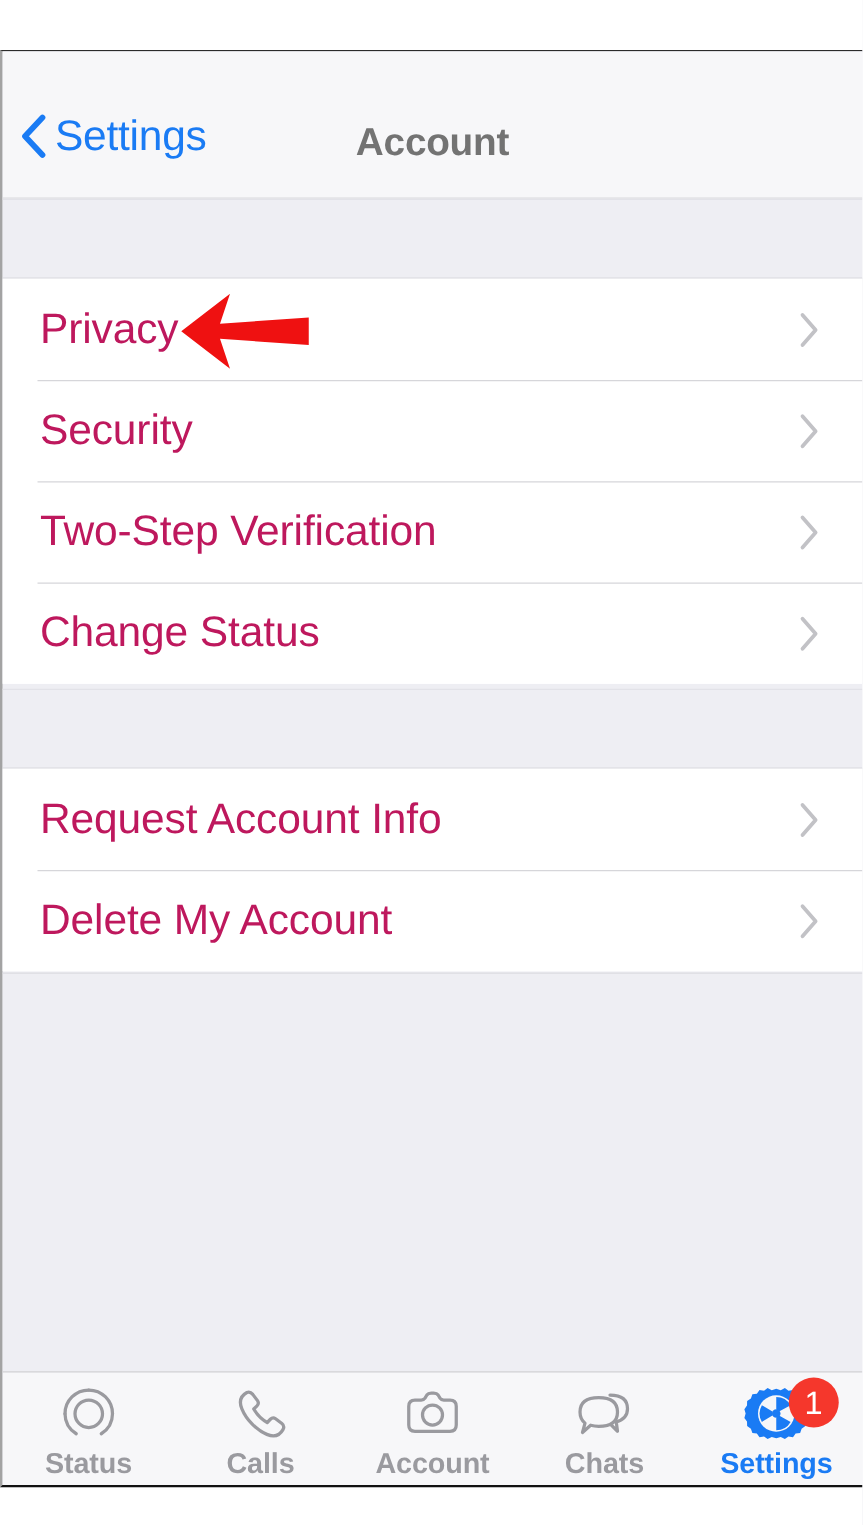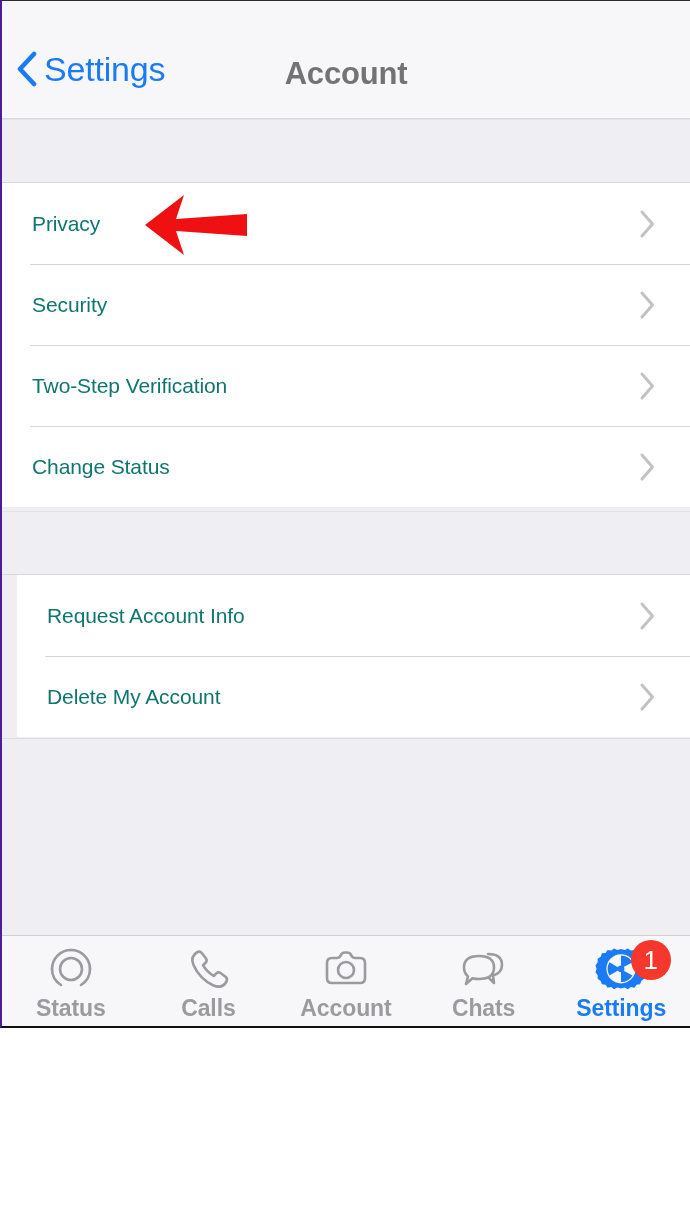--- a/index.html
+++ b/index.html
@@ -7,27 +7,28 @@
     padding: 0;
     background: #ffffff;
   }
   body {
     font-family: "Liberation Sans", sans-serif;
     -webkit-font-smoothing: antialiased;
   }
   #screen {
     position: relative;
     width: 690px;
-    height: 1028px;
+    height: 1150px;
     overflow: hidden;
     background: #eeeef3;
     box-sizing: border-box;
-    border-left: 2px solid #4c1d95;
+    border-left: 2px solid #a3a3a3;
     border-top: 1px solid #2b2b2b;
     border-bottom: 2px solid #111111;
+    margin-top: 40px;
   }
 
   
   .navbar {
     position: absolute;
     top: 0;
     left: 0;
     right: 0;
     height: 118px;
     background: #f7f7f9;
@@ -89,22 +90,22 @@
     content: "";
     position: absolute;
     left: 28px;
     right: 0;
     top: 0;
     height: 1px;
     background: #d6d6da;
   }
   .row-label {
     margin-left: 30px;
-    font-size: 21px;
-    color: #0f766e;
+    font-size: 34px;
+    color: #be185d;
     letter-spacing: -0.1px;
   }
   .row-chevron {
     position: absolute;
     right: 34px;
     top: 50%;
     transform: translateY(-50%);
     width: 17px;
     height: 30px;
   }
@@ -216,21 +217,21 @@
     <div class="row">
       <span class="row-label">Change Status</span>
       <svg class="row-chevron" viewBox="0 0 17 30">
         <polyline points="3,3 13.5,15 3,27" fill="none" stroke="#c2c2c6" stroke-width="3" stroke-linecap="round" stroke-linejoin="round"></polyline>
       </svg>
     </div>
   </div>
 
   <div class="gap" style="position:absolute; top:510px; left:0; right:0; height:64px;"></div>
 
-  <div class="group" style="position:absolute; top:574px; left:15px; right:0;">
+  <div class="group" style="position:absolute; top:574px; left:0; right:0;">
 
     <div class="row">
       <span class="row-label">Request Account Info</span>
       <svg class="row-chevron" viewBox="0 0 17 30">
         <polyline points="3,3 13.5,15 3,27" fill="none" stroke="#c2c2c6" stroke-width="3" stroke-linecap="round" stroke-linejoin="round"></polyline>
       </svg>
     </div>
 
     <div class="row">
       <span class="row-label">Delete My Account</span>

